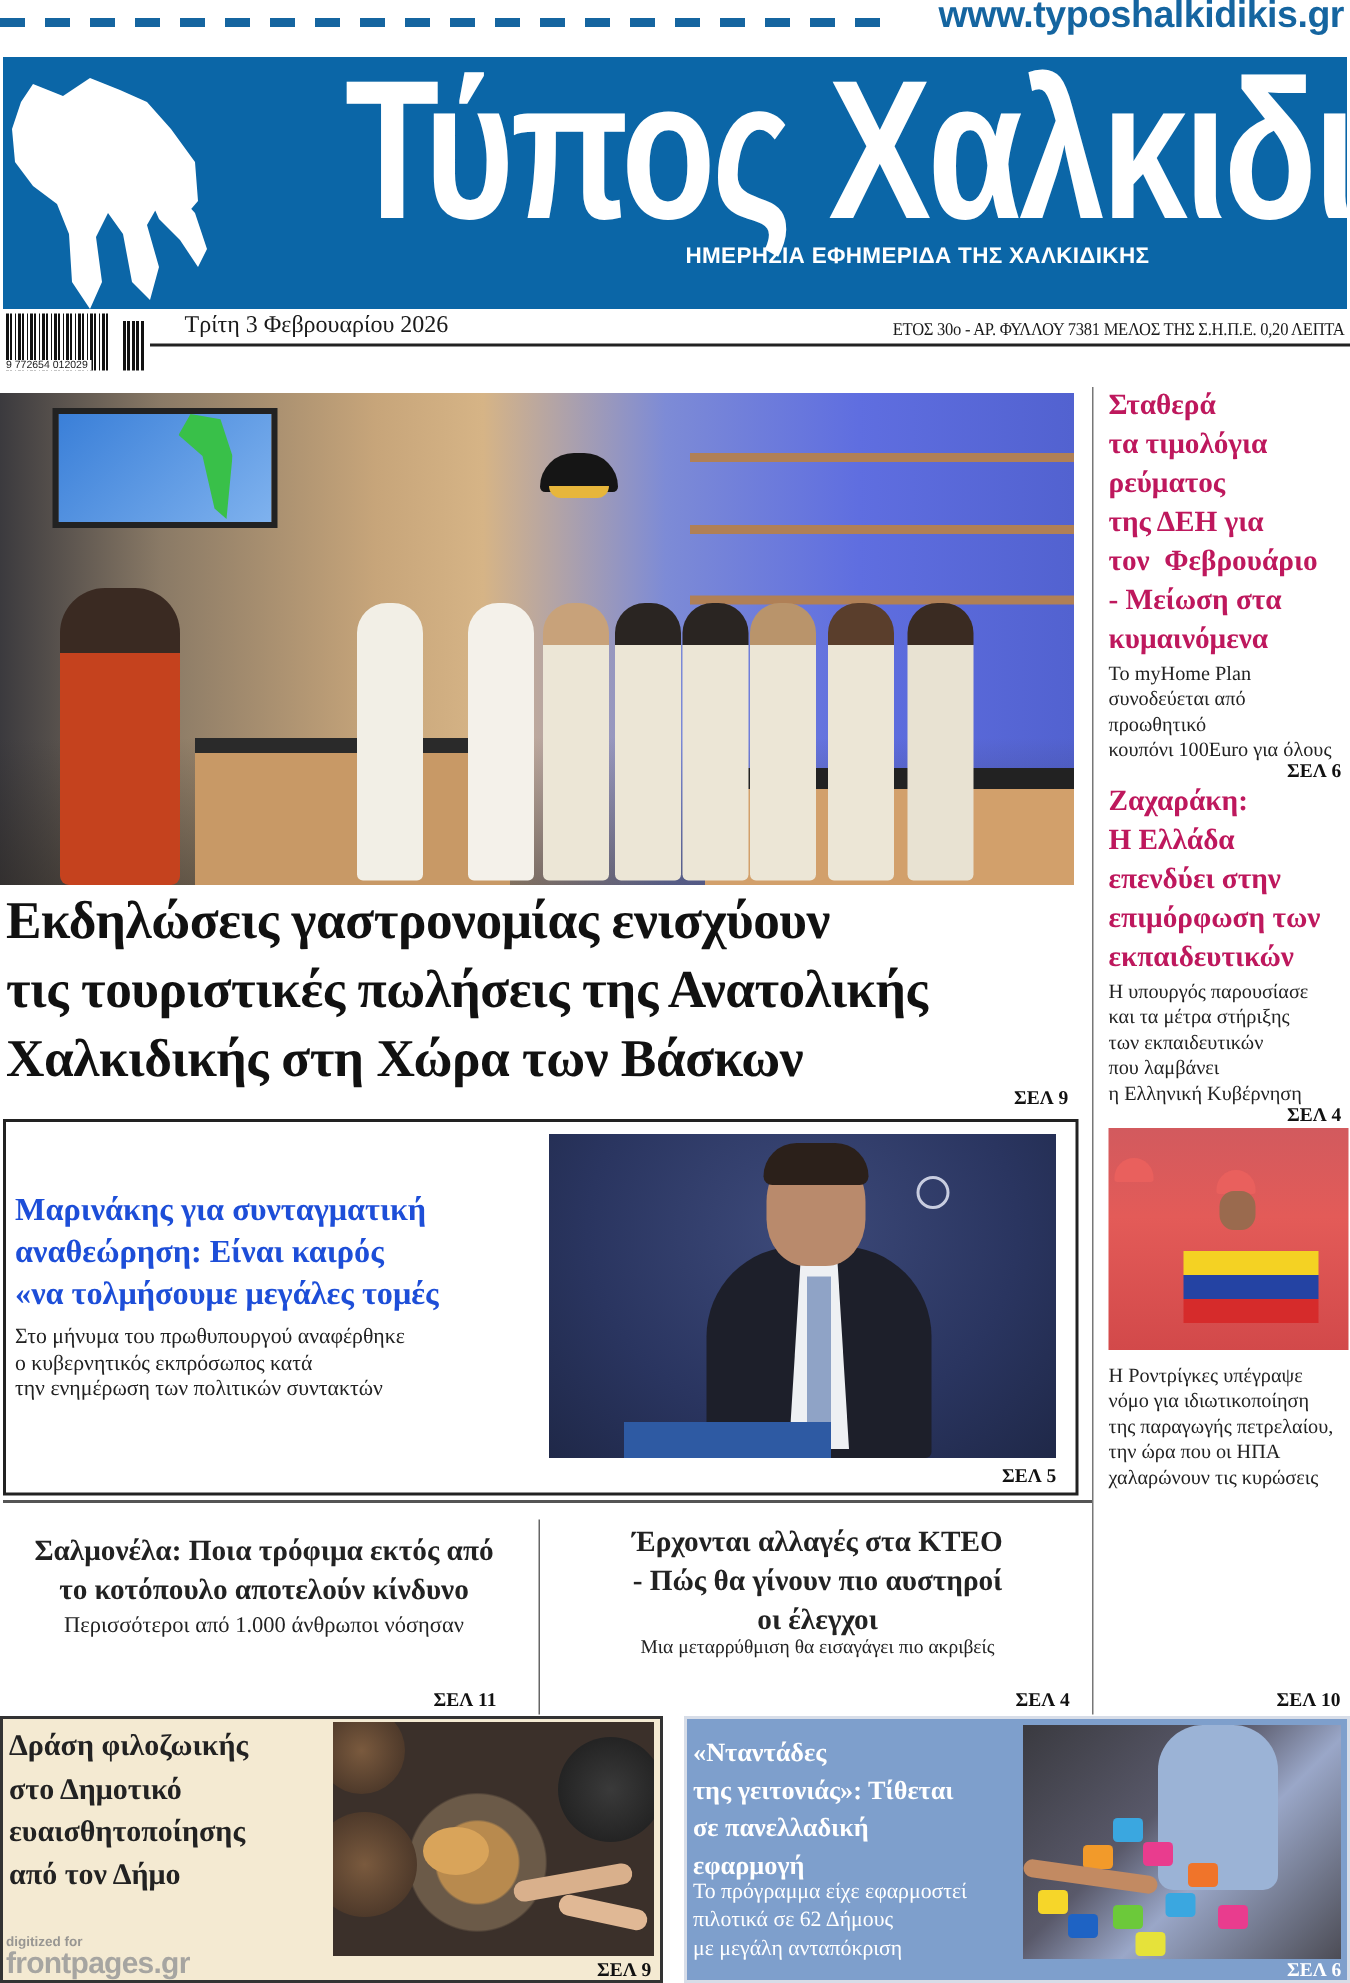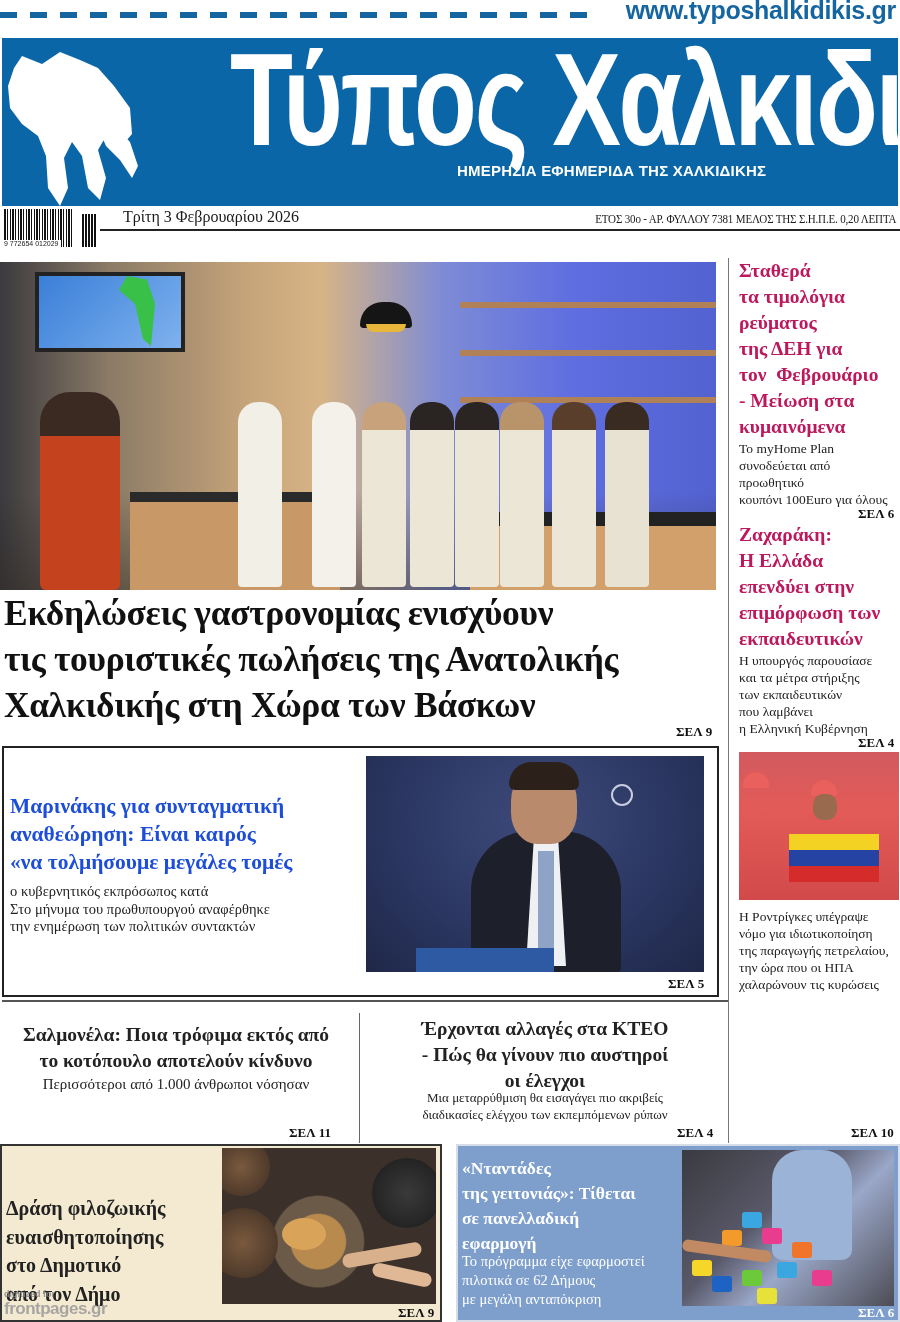--- a/index.html
+++ b/index.html
@@ -88,29 +88,29 @@
   .sal-head { left: 0; top: 1022px; width: 352px; text-align: center; font-weight: bold; font-size: 19.5px; line-height: 26px; color: #222; }
   .sal-body { left: 0; top: 1074px; width: 352px; text-align: center; font-size: 15px; line-height: 20px; color: #222; }
   .sal-sel { left: 289px; top: 1125px; }
   .mid-rule { left: 359px; top: 1013px; width: 1px; height: 130px; background: #666; }
   .kteo-head { left: 362px; top: 1016px; width: 366px; text-align: center; font-weight: bold; font-size: 19.5px; line-height: 26px; color: #222; }
   .kteo-body { left: 362px; top: 1089px; width: 366px; text-align: center; font-size: 13px; line-height: 17px; color: #222; }
   .kteo-sel { left: 677px; top: 1125px; }
 
   
   .beige-box { left: 0; top: 1144px; width: 442px; height: 178px; background: #f4ead2; border: 2px solid #333; }
-  .beige-head { left: 6px; top: 1150px; width: 210px; font-weight: bold; font-size: 20px; line-height: 28.5px; color: #222; margin-top: 44px; }
+  .beige-head { left: 6px; top: 1150px; width: 210px; font-weight: bold; font-size: 20px; line-height: 28.5px; color: #222; }
   .dog-photo { left: 222px; top: 1148px; width: 214px; height: 156px;
     background: radial-gradient(circle at 45% 60%, #b88a4e 0 18%, #6b5a48 19% 30%, #3b302a 31% 100%); }
   .dog-head { left: 60px; top: 70px; width: 44px; height: 32px; background: #d9a45a; border-radius: 50%; }
   .dog-kid { width: 58px; height: 58px; border-radius: 50%; background: radial-gradient(circle,#7a5a3e,#3c2c22); }
   .beige-sel { left: 398px; top: 1305px; }
   .watermark { left: 4px; top: 1290px; color: #888; font-family: "Liberation Sans", sans-serif; font-weight: bold; opacity: .85; }
   .watermark .wm-small { font-size: 9px; display: block; line-height: 9px; }
-  .watermark .wm-big { font-size: 17px; line-height: 20px; letter-spacing: -0.5px; color: #999; }
+  .watermark .wm-big { font-size: 20px; line-height: 20px; letter-spacing: -0.5px; color: #999; }
 
   .blue-box { left: 456px; top: 1144px; width: 444px; height: 178px; background: #7e9fcc; border: 2px solid #d7dde8; }
   .blue-head { left: 462px; top: 1156px; width: 220px; font-weight: bold; font-size: 17.5px; line-height: 25px; color: #fff; }
   .blue-body { left: 462px; top: 1252px; width: 225px; font-size: 14.5px; line-height: 19px; color: #fff; }
   .lego-photo { left: 682px; top: 1150px; width: 212px; height: 156px;
     background: linear-gradient(135deg,#3a3a40 0%,#59596a 40%,#9aa7c8 60%,#4c4c55 100%); }
   .lego { width: 20px; height: 16px; border-radius: 3px; }
   .blue-sel { left: 858px; top: 1305px; color: #fff; }
 </style>
 </head>
@@ -220,22 +220,22 @@
 </div>
 <div class="abs sel ven-sel">ΣΕΛ 10</div>
 
 <div class="abs mar-box"></div>
 <div class="abs mar-head">
   <div style="white-space:nowrap">Μαρινάκης για συνταγματική</div>
   <div>αναθεώρηση: Είναι καιρός</div>
   <div style="white-space:nowrap">«να τολμήσουμε μεγάλες τομές</div>
 </div>
 <div class="abs mar-body">
+  <div style="white-space:nowrap">Στο μήνυμα του πρωθυπουργού αναφέρθηκε</div>
   <div>ο κυβερνητικός εκπρόσωπος κατά</div>
-  <div style="white-space:nowrap">Στο μήνυμα του πρωθυπουργού αναφέρθηκε</div>
   <div>την ενημέρωση των πολιτικών συντακτών</div>
 </div>
 <div class="abs photo mar-photo">
   <div class="abs mar-body-fig"></div>
   <div class="abs mar-shirt"></div>
   <div class="abs mar-tie"></div>
   <div class="abs mar-head-fig"></div>
   <div class="abs mar-hair"></div>
   <div class="abs mar-podium"></div>
   <div class="abs" style="left:245px;top:28px;width:22px;height:22px;border:2px solid #c8cde0;border-radius:50%"></div>
@@ -254,29 +254,28 @@
 
 <div class="abs mid-rule"></div>
 
 <div class="abs kteo-head">
   <div>Έρχονται αλλαγές στα ΚΤΕΟ</div>
   <div>- Πώς θα γίνουν πιο αυστηροί</div>
   <div>οι έλεγχοι</div>
 </div>
 <div class="abs kteo-body">
   <div>Μια μεταρρύθμιση θα εισαγάγει πιο ακριβείς</div>
-  <div>διαδικασίες ελέγχου των εκπεμπόμενων ρύπων</div>
 </div>
 <div class="abs sel kteo-sel">ΣΕΛ 4</div>
 
 <div class="abs beige-box"></div>
 <div class="abs beige-head">
   <div>Δράση φιλοζωικής</div>
+  <div>στο Δημοτικό</div>
   <div>ευαισθητοποίησης</div>
-  <div>στο Δημοτικό</div>
   <div>από τον Δήμο</div>
 </div>
 <div class="abs photo dog-photo">
   <div class="abs dog-kid" style="left:-10px;top:-10px"></div>
   <div class="abs dog-kid" style="left:-14px;top:60px;width:70px;height:70px"></div>
   <div class="abs dog-kid" style="left:150px;top:10px;width:70px;height:70px;background:radial-gradient(circle,#3a3a3a,#1a1a1a)"></div>
   <div class="abs dog-head"></div>
   <div class="abs" style="left:120px;top:100px;width:80px;height:14px;background:#d9b08c;border-radius:8px;transform:rotate(-10deg)"></div>
   <div class="abs" style="left:150px;top:120px;width:60px;height:14px;background:#e0b895;border-radius:8px;transform:rotate(12deg)"></div>
 </div>

